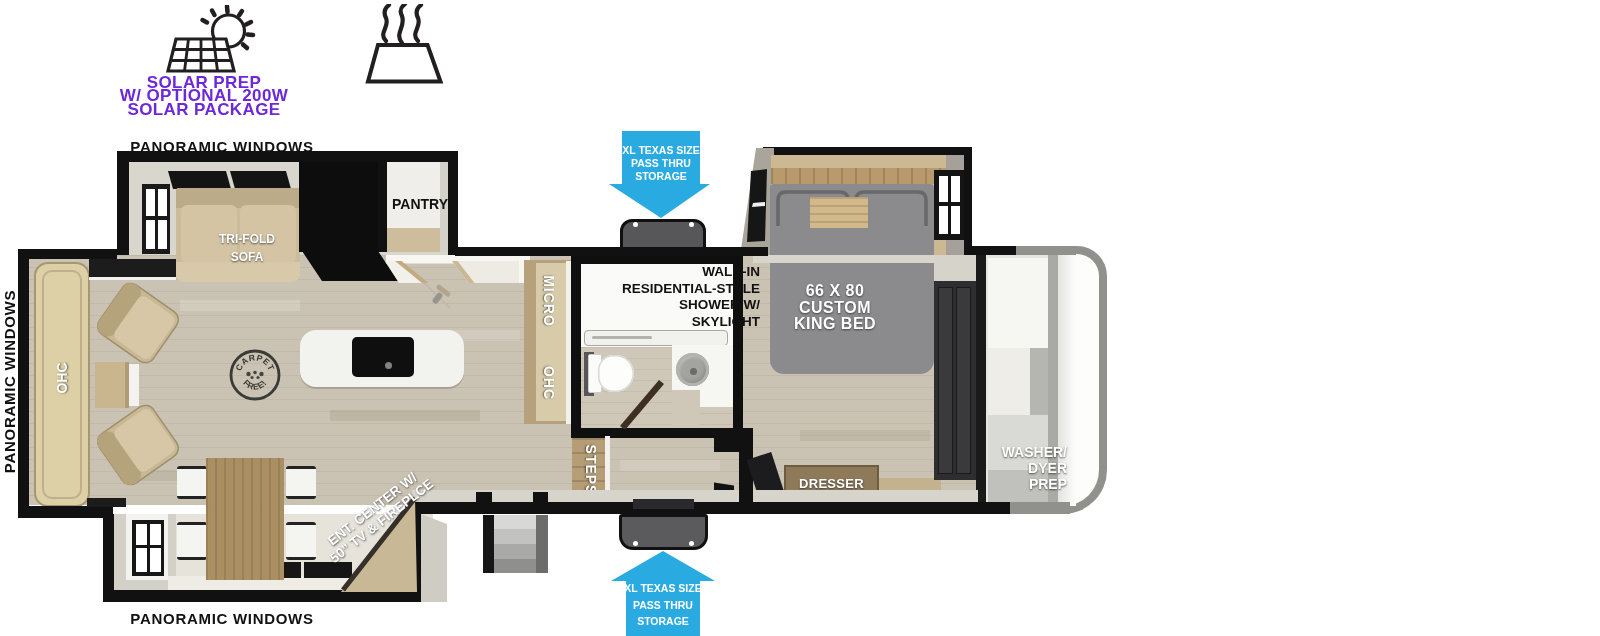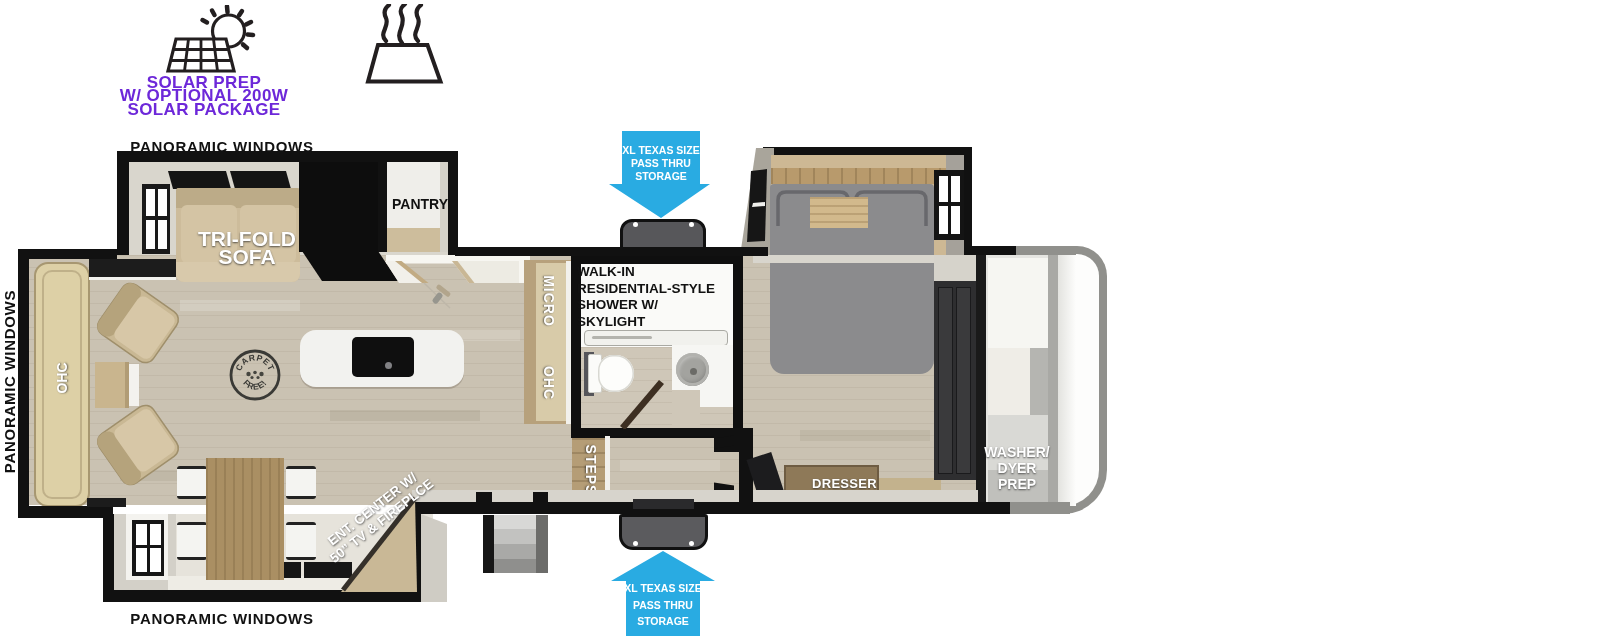--- a/index.html
+++ b/index.html
@@ -97,21 +97,21 @@
   <polygon points="8,3 66,3 71,21 13,21" fill="#141414"></polygon>
   <polygon points="70,3 126,3 131,21 75,21" fill="#141414"></polygon>
 </svg>
 
 <div class="abs" style="left:176px;top:188px;width:124px;height:94px;background:#cdbc9b;border-radius:3px 3px 8px 8px;"></div>
 <div class="abs" style="left:176px;top:188px;width:124px;height:20px;background:#bcab88;border-radius:3px 3px 0 0;"></div>
 <div class="abs" style="left:181px;top:205px;width:56px;height:58px;background:#d4c4a4;border-radius:6px;"></div>
 <div class="abs" style="left:240px;top:205px;width:56px;height:58px;background:#d4c4a4;border-radius:6px;"></div>
 <div class="abs" style="left:176px;top:262px;width:124px;height:20px;background:#d8c9ab;border-radius:0 0 8px 8px;"></div>
 
-<div class="wlbl" style="left:177px;top:230px;width:140px;text-align:center;font-size:21px;line-height:18px;">TRI-FOLD<br>SOFA</div>
+<div class="wlbl" style="left:177px;top:230px;width:140px;text-align:center;font-size:12px;line-height:18px;">TRI-FOLD<br>SOFA</div>
 
 <div class="abs" style="left:299px;top:162px;width:79px;height:90px;background:#0d0d0d;"></div>
 <svg class="abs" style="left:299px;top:251px;" width="100" height="31" viewBox="0 0 100 31">
   <polygon points="3,0 79,0 99,30 23,30" fill="#0d0d0d"></polygon>
 </svg>
 
 
 <div class="abs" style="left:378px;top:162px;width:9px;height:90px;background:#111;"></div>
 
 <div class="abs" style="left:387px;top:162px;width:61px;height:90px;background:#efeeea;"></div>
@@ -144,20 +144,21 @@
 
 <div class="abs" style="left:770px;top:184px;width:164px;height:190px;background:#8b8b8d;border-radius:4px 4px 14px 14px;"></div>
 <svg class="abs" style="left:770px;top:184px;" width="164" height="60" viewBox="0 0 164 60">
   <path d="M8,42 L8,16 Q8,8 16,8 L70,8 Q78,8 78,16 L78,20" fill="none" stroke="#68686c" stroke-width="3.5"></path>
   <path d="M86,20 L86,16 Q86,8 94,8 L148,8 Q156,8 156,16 L156,42" fill="none" stroke="#68686c" stroke-width="3.5"></path>
 </svg>
 
 <div class="abs" style="left:810px;top:197px;width:58px;height:31px;background:
   repeating-linear-gradient(180deg, rgba(120,90,50,0.25) 0 2px, rgba(0,0,0,0) 2px 8px),#d2b98c;"></div>
 
+<div class="wlbl" style="left:765px;top:283px;width:140px;text-align:center;font-size:16px;line-height:16.5px;letter-spacing:0.5px;">66 X 80<br>CUSTOM<br>KING BED</div>
 
 <svg class="abs" style="left:380px;top:253px;" width="150" height="56" viewBox="0 0 150 56">
   <rect x="6" y="2" width="145" height="8.5" fill="#f7f6f1"></rect>
   <polygon points="5,8 17,8 44,30 19,30" fill="#f2f0ea"></polygon>
   <polygon points="15,8 21.5,8 48.5,30 42,30" fill="#c2ab83"></polygon>
   <polygon points="72,8 139,8 139,30 89,30" fill="#edebe3"></polygon>
   <polygon points="72,8 77.5,8 94.5,30 89,30" fill="#c9b795"></polygon>
   <rect x="139" y="2" width="6" height="28" fill="#f7f6f1"></rect>
   <line x1="44" y1="30" x2="70" y2="55" stroke="#beb7a9" stroke-width="1.5"></line>
   <g transform="rotate(38 60 42)">
@@ -223,21 +224,21 @@
 
 <div class="abs" style="left:571px;top:254px;width:172px;height:184px;background:#0f0f0f;"></div>
 <div class="abs" style="left:581px;top:264px;width:152px;height:164px;background:#fafaf8;"></div>
 
 <div class="abs" style="left:581px;top:347px;width:152px;height:81px;background:
   repeating-linear-gradient(180deg, rgba(120,105,85,0.10) 0 1px, rgba(0,0,0,0) 1px 11px),#cfc7b8;"></div>
 
 <div class="abs" style="left:584px;top:330px;width:144px;height:16px;background:#f1f1ed;border:1.5px solid #a9a9a3;border-radius:4px;box-sizing:border-box;"></div>
 <div class="abs" style="left:592px;top:336px;width:60px;height:3px;background:#b3b3ad;border-radius:2px;"></div>
 
-<div class="lbl" style="left:577px;top:264px;width:160px;text-align:left;font-size:13.5px;line-height:16.5px;">WALK-IN<br>RESIDENTIAL-STYLE<br>SHOWER W/<br>SKYLIGHT</div>
+<div class="lbl" style="left:600px;top:264px;width:160px;text-align:right;font-size:13.5px;line-height:16.5px;">WALK-IN<br>RESIDENTIAL-STYLE<br>SHOWER W/<br>SKYLIGHT</div>
 
 <div class="abs" style="left:584px;top:352px;width:10px;height:44px;background:#55555a;"></div>
 <div class="abs" style="left:588px;top:354px;width:14px;height:39px;background:#fbfbf9;border:1px solid #cfcfc9;border-radius:2px;box-sizing:border-box;"></div>
 <div class="abs" style="left:598px;top:355px;width:36px;height:37px;background:#fdfdfb;border-radius:50% 60% 60% 50%;box-shadow:inset 0 0 0 1.5px #d8d8d2;"></div>
 
 <div class="abs" style="left:672px;top:345px;width:61px;height:62px;background:#f6f6f3;"></div>
 <div class="abs" style="left:672px;top:390px;width:28px;height:38px;background:#cfc7b8;"></div>
 
 <div class="abs" style="left:676px;top:353px;width:33px;height:33px;border-radius:50%;background:#a3a39f;box-shadow:inset 0 0 0 3px #b2b2ae, inset 2px 3px 4px rgba(255,255,255,.45), inset -2px -3px 5px rgba(60,60,60,.35);"></div>
 <div class="abs" style="left:690px;top:368px;width:7px;height:7px;border-radius:50%;background:#6b6b67;"></div>
@@ -266,41 +267,41 @@
 <div class="abs" style="left:739px;top:428px;width:14px;height:86px;background:#111;"></div>
 
 <div class="abs" style="left:752px;top:455px;width:26px;height:40px;background:#1c1c1e;transform:rotate(-18deg);"></div>
 
 <div class="abs" style="left:753px;top:255px;width:181px;height:8px;background:#d8d5cd;"></div>
 
 <div class="abs" style="left:784px;top:465px;width:95px;height:36px;background:#8e7958;border:2px solid #6e5c42;box-sizing:border-box;"></div>
 
 <div class="abs" style="left:879px;top:478px;width:62px;height:22px;background:#c3b28d;"></div>
 
-<div class="wlbl" style="left:784px;top:476px;width:95px;text-align:left;font-size:13px;letter-spacing:0.3px;padding-left:28px;">DRESSER</div>
+<div class="wlbl" style="left:784px;top:476px;width:95px;text-align:center;font-size:13px;letter-spacing:0.3px;">DRESSER</div>
 
 <div class="abs" style="left:934px;top:255px;width:42px;height:28px;background:#d6d3cb;"></div>
 
 <div class="abs" style="left:934px;top:281px;width:42px;height:199px;background:#2e2e30;"></div>
 <div class="abs" style="left:938px;top:287px;width:15px;height:187px;background:#3a3a3c;border:1.5px solid #1a1a1c;box-sizing:border-box;"></div>
 <div class="abs" style="left:956px;top:287px;width:15px;height:187px;background:#3a3a3c;border:1.5px solid #1a1a1c;box-sizing:border-box;"></div>
 
 <div class="abs" style="left:976px;top:255px;width:75px;height:247px;background:#e5e5e1;"></div>
 <div class="abs" style="left:976px;top:255px;width:10px;height:247px;background:#1a1a1a;"></div>
 <div class="abs" style="left:988px;top:258px;width:63px;height:90px;background:#f6f6f2;"></div>
 <div class="abs" style="left:988px;top:348px;width:42px;height:67px;background:#efede7;"></div>
 <div class="abs" style="left:1030px;top:348px;width:21px;height:67px;background:#b5b5b1;"></div>
 <div class="abs" style="left:988px;top:415px;width:63px;height:55px;background:#d9d9d5;"></div>
 <div class="abs" style="left:988px;top:470px;width:63px;height:32px;background:#c0c0bc;"></div>
 
 <div class="abs" style="left:1050px;top:246px;width:57px;height:268px;background:#fdfdfc;border:8px solid #90908c;border-left:none;border-radius:0 30px 44px 0;box-sizing:border-box;"></div>
 <div class="abs" style="left:1048px;top:254px;width:10px;height:252px;background:#a9a9a5;"></div>
 <div class="abs" style="left:1058px;top:254px;width:18px;height:252px;background:linear-gradient(90deg,#e3e3df,#fdfdfc);"></div>
 
-<div class="wlbl" style="left:967px;top:444px;width:100px;text-align:center;font-size:14px;line-height:16px;">WASHER/<br>DYER<br>PREP</div>
+<div class="wlbl" style="left:967px;top:444px;width:100px;text-align:right;font-size:14px;line-height:16px;">WASHER/<br>DYER<br>PREP</div>
 
 <div class="abs" style="left:18px;top:249px;width:11px;height:264px;background:#111;"></div>
 
 <div class="abs" style="left:18px;top:249px;width:99px;height:10px;background:#111;"></div>
 
 <div class="abs" style="left:89px;top:259px;width:87px;height:18px;background:#1c1c1c;"></div>
 <div class="abs" style="left:89px;top:277px;width:87px;height:3px;background:#f2f2ee;"></div>
 
 <div class="abs" style="left:455px;top:247px;width:313px;height:9px;background:#111;"></div>
 

